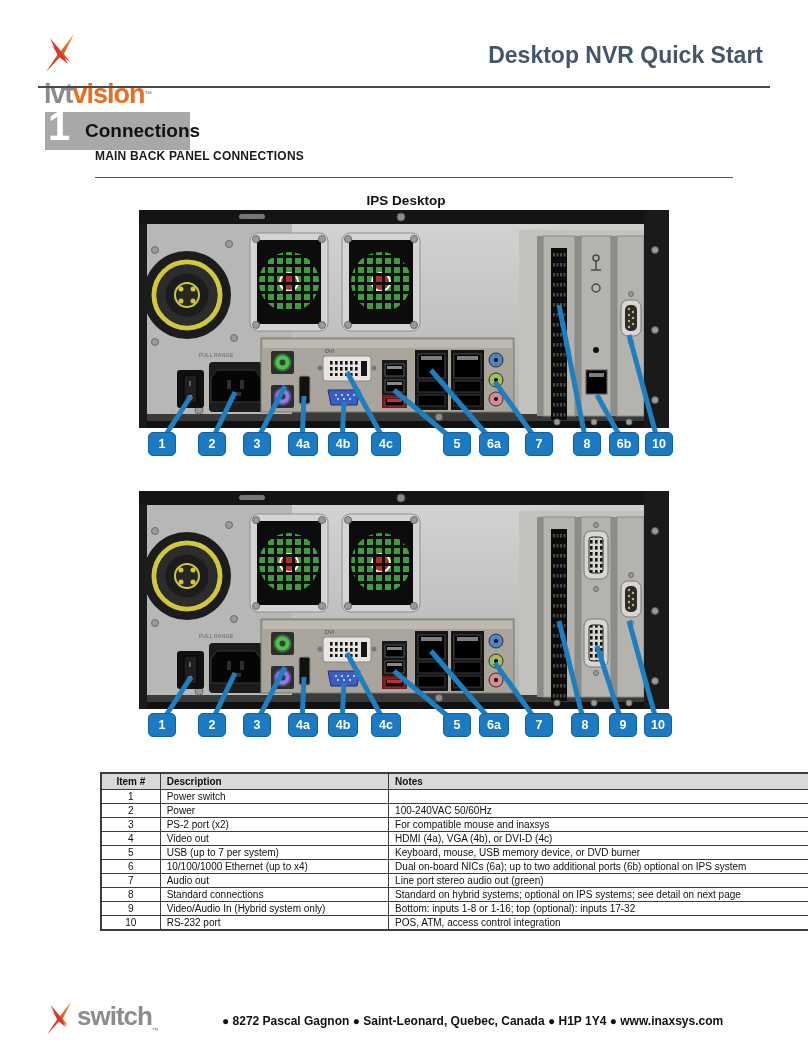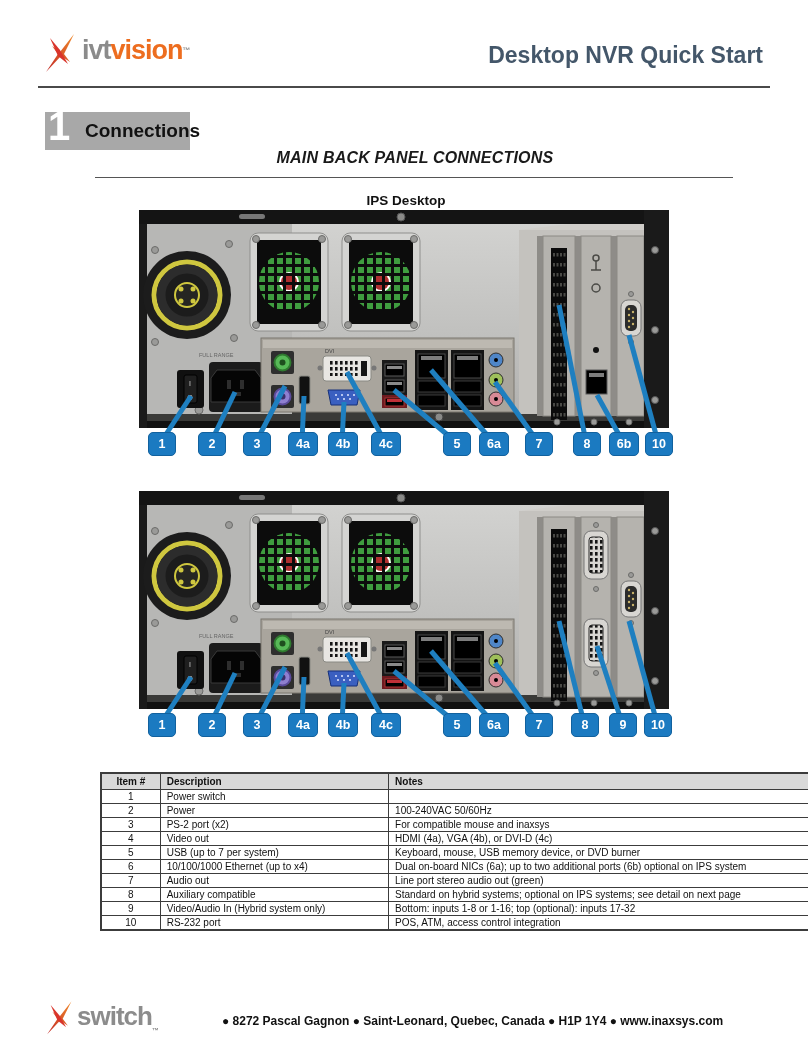--- a/index.html
+++ b/index.html
@@ -1,34 +1,34 @@
 <!DOCTYPE html>
 <html><head>
 <meta charset="utf-8">
 <style>
   html,body { margin:0; padding:0; }
   body { background:#ffffff; font-family:"Liberation Sans", sans-serif; }
   .page { position:relative; width:808px; height:1045px; background:#fff; overflow:hidden; }
 
   
-  .hdr-logo { position:absolute; left:44px; top:30px; display:flex; align-items:flex-start; }
+  .hdr-logo { position:absolute; left:44px; top:30px; display:flex; align-items:flex-start;flex-direction:column; }
   .hdr-logo svg { margin-right:2px; }
   .logo-word { font-weight:bold; font-size:27px; letter-spacing:-1px; line-height:40px; }
   .logo-ivt { color:#8b8b8b; }
   .logo-vision { color:#ed6d1f; }
   .logo-tm { font-size:8px; color:#8b8b8b; vertical-align:6px; }
   .doc-title { position:absolute; right:45px; top:42px; font-size:23px; font-weight:bold; color:#44576a; }
   .hdr-rule { position:absolute; left:38px; top:86px; width:732px; height:2px; background:#4a4a4a; }
 
   
   .section-box { position:absolute; left:45px; top:112px; width:145px; height:38px; background:#a8a8a8; }
   .section-num { position:absolute; left:3px; top:-8px; font-size:40px; font-weight:bold; color:#ffffff; }
   .section-title { position:absolute; left:40px; top:8px; font-size:19px; font-weight:bold; color:#111; }
-  .main-heading { position:absolute; left:95px; top:149px; width:640px; text-align:center;
-                  font-size:16px; font-weight:bold; color:#1a1a1a; letter-spacing:0.2px;font-style:italic; }
+  .main-heading { position:absolute; left:95px; top:149px; width:640px; 
+                  font-size:12px; font-weight:bold; color:#1a1a1a; letter-spacing:0.2px; }
   .sub-rule { position:absolute; left:95px; top:177px; width:638px; height:1px; background:#555; }
 
   .panel-heading { position:absolute; width:534px; left:139px; text-align:center;
                    font-size:13.5px; font-weight:bold; color:#111; }
   .panel-wrap { position:absolute; left:139px; width:534px; height:248px; }
   .panel-wrap svg { position:absolute; left:0; top:0; }
 
   .callout { position:absolute; top:222px; width:26px; height:22px; background:#1b7ac1;
              border:1px solid #11619e; border-radius:5px; color:#fff; font-weight:bold;
              font-size:12.5px; line-height:22px; text-align:center; }
@@ -380,21 +380,21 @@
           <td>10/100/1000 Ethernet (up to x4)</td>
           <td>Dual on-board NICs (6a); up to two additional ports (6b) optional on IPS system</td>
         </tr>
       <tr>
           <td class="c">7</td>
           <td>Audio out</td>
           <td>Line port stereo audio out (green)</td>
         </tr>
       <tr>
           <td class="c">8</td>
-          <td>Auxiliary compatible</td>
+          <td>Standard connections</td>
           <td>Standard on hybrid systems; optional on IPS systems; see detail on next page</td>
         </tr>
       <tr>
           <td class="c">9</td>
           <td>Video/Audio In (Hybrid system only)</td>
           <td>Bottom: inputs 1-8 or 1-16; top (optional): inputs 17-32</td>
         </tr>
       <tr>
           <td class="c">10</td>
           <td>RS-232 port</td>

